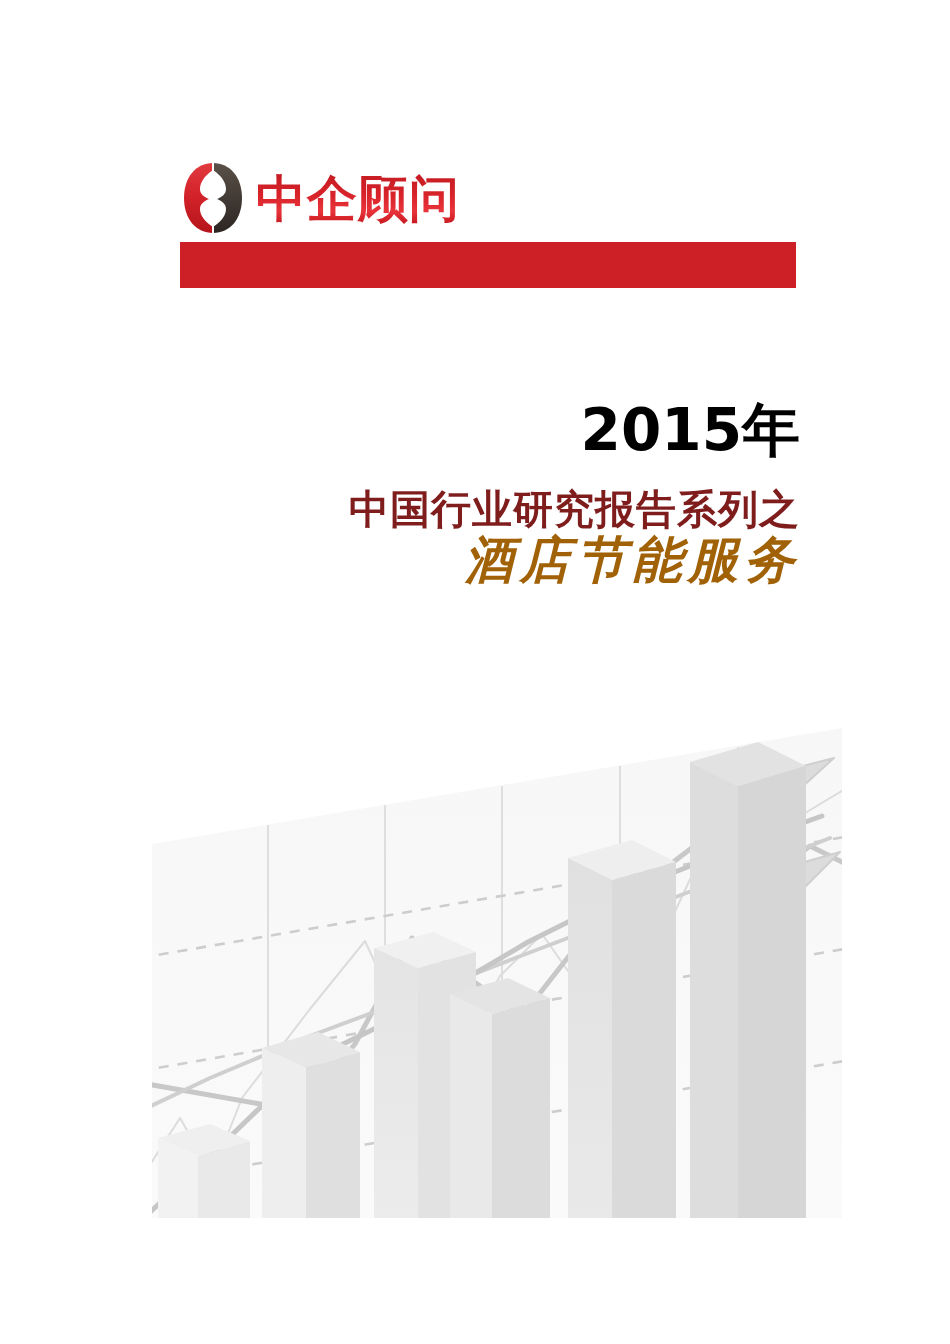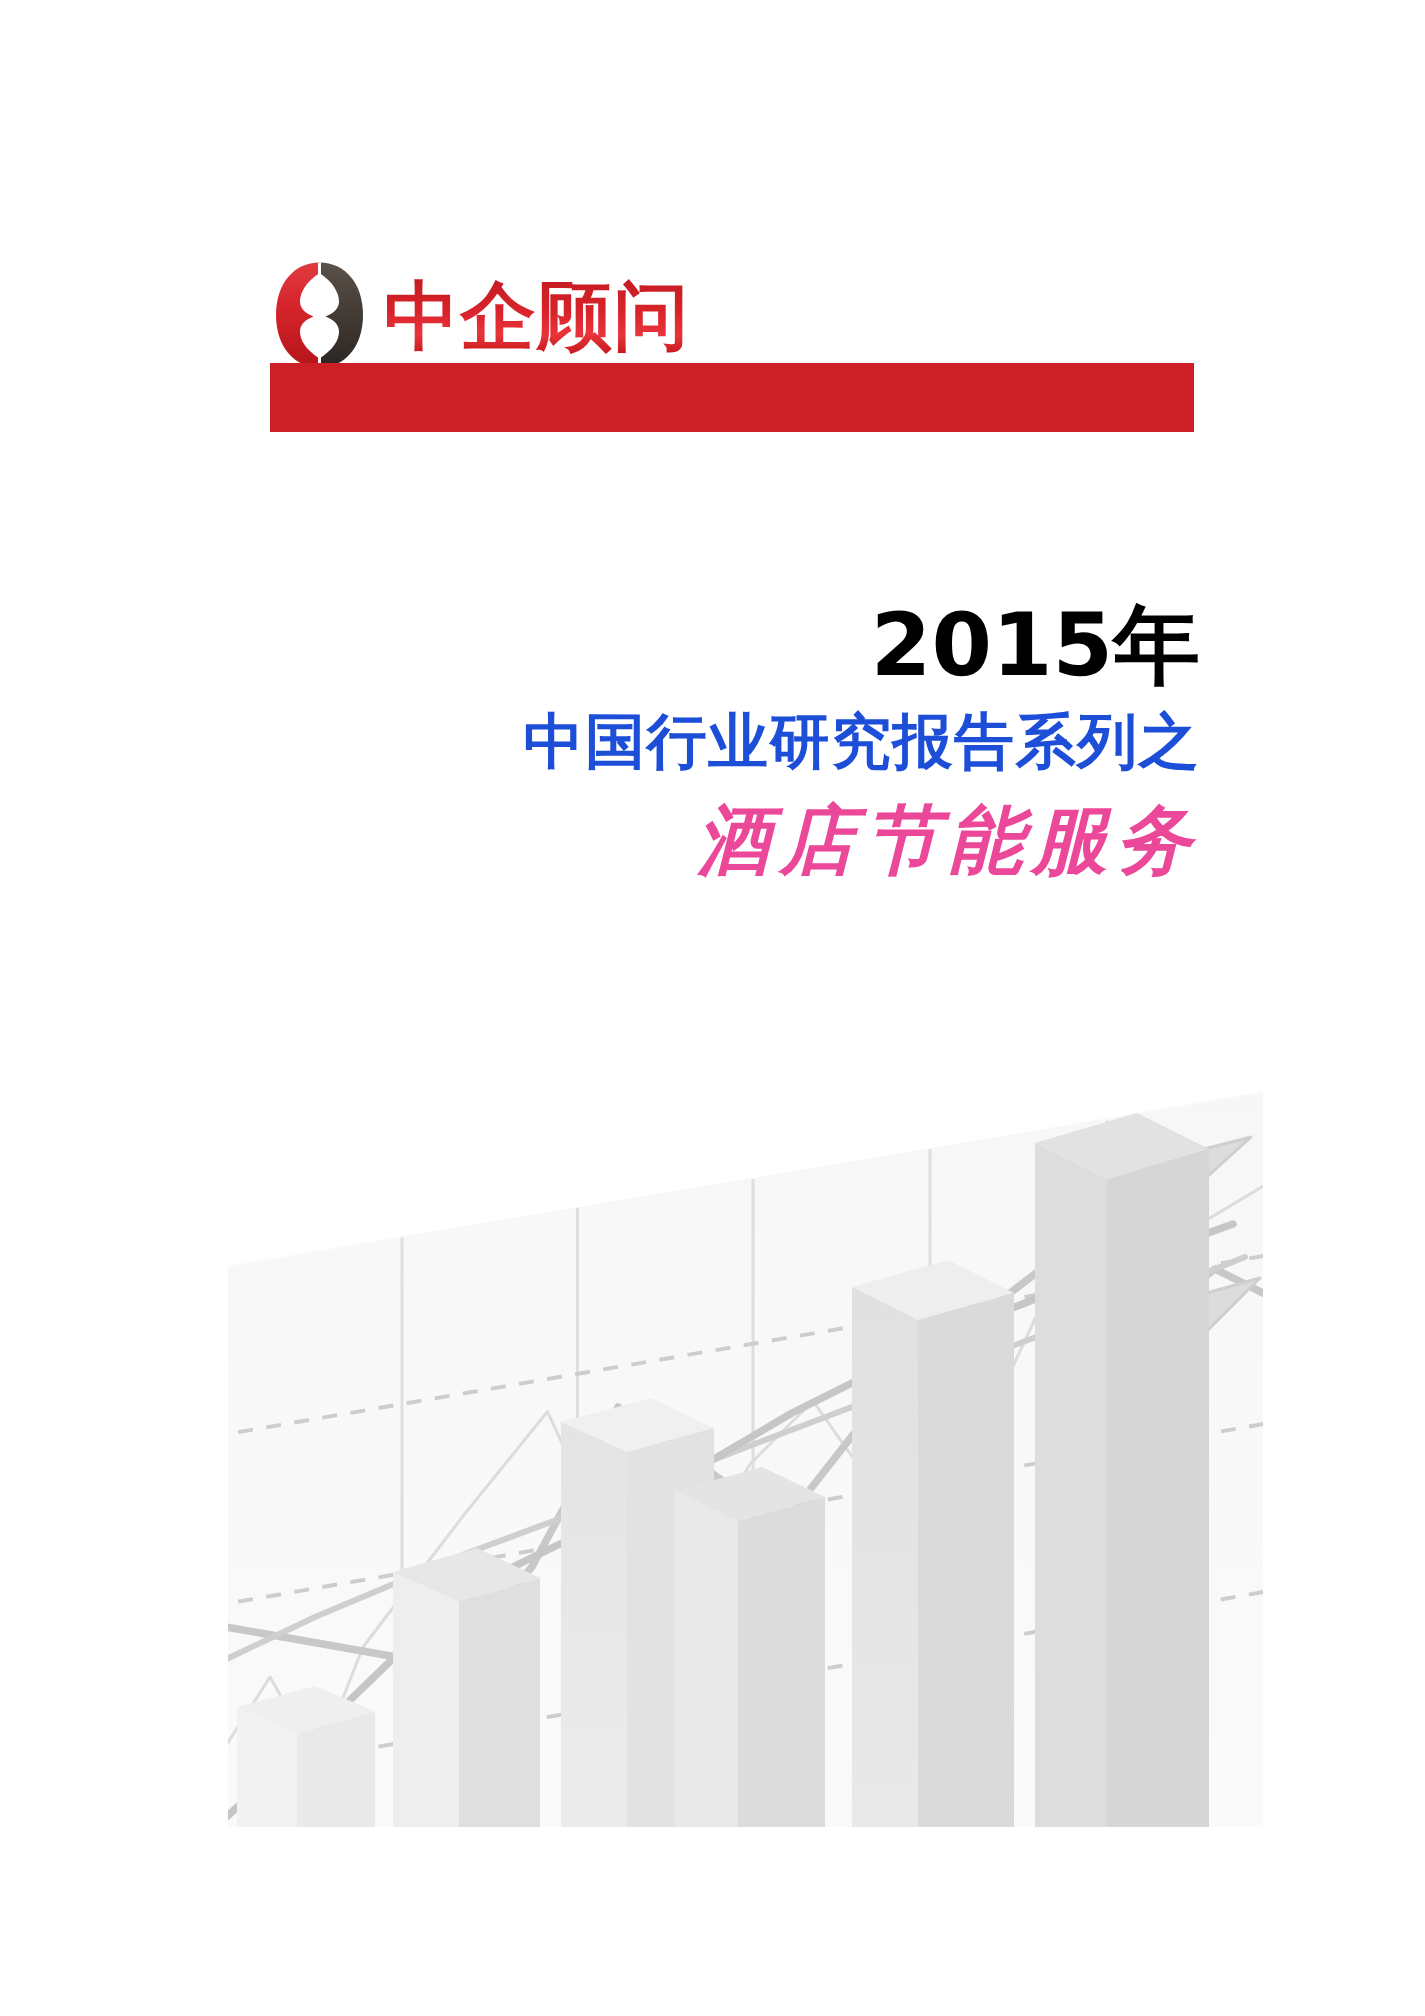--- a/index.html
+++ b/index.html
@@ -25,21 +25,21 @@
   .masthead {
     position: absolute;
     left: 180px;
     top: 158px;
     width: 616px;
     height: 132px;
   }
   .logo-row {
     position: absolute;
     left: 0;
-    top: 12px;
+    top: 0;
     height: 80px;
     display: flex;
     align-items: center;
   }
   .logo-mark {
     width: 66px;
     height: 74px;
     position: relative;
     margin-right: 10px;
     flex: 0 0 auto;
@@ -81,38 +81,37 @@
   .title-year {
     font-family: "DejaVu Sans", "Liberation Sans", sans-serif;
     font-weight: bold;
     font-size: 58px;
     line-height: 1.05;
     color: #000000;
     letter-spacing: 0px;
     white-space: nowrap;
   }
   .title-series {
-    margin-top: 12px;
+    margin-top: 26px;
     font-family: "DejaVu Sans", "Liberation Sans", sans-serif;
     font-weight: bold;
     font-size: 40px;
     line-height: 1.1;
-    color: #1d4ed8;
+    color: #7f1d1d;
     letter-spacing: 1px;
     white-space: nowrap;
   }
   .title-subject {
-    margin-top: 14px;
     padding-left: 165px;
     font-family: "DejaVu Serif", "Liberation Serif", serif;
     font-weight: bold;
     font-style: italic;
     font-size: 50px;
     line-height: 1.15;
-    color: #ec4899;
+    color: #a16207;
     letter-spacing: 6px;
     white-space: nowrap;
   }
 
   
   .artwork {
     position: absolute;
     left: 150px;
     top: 726px;
     width: 694px;

